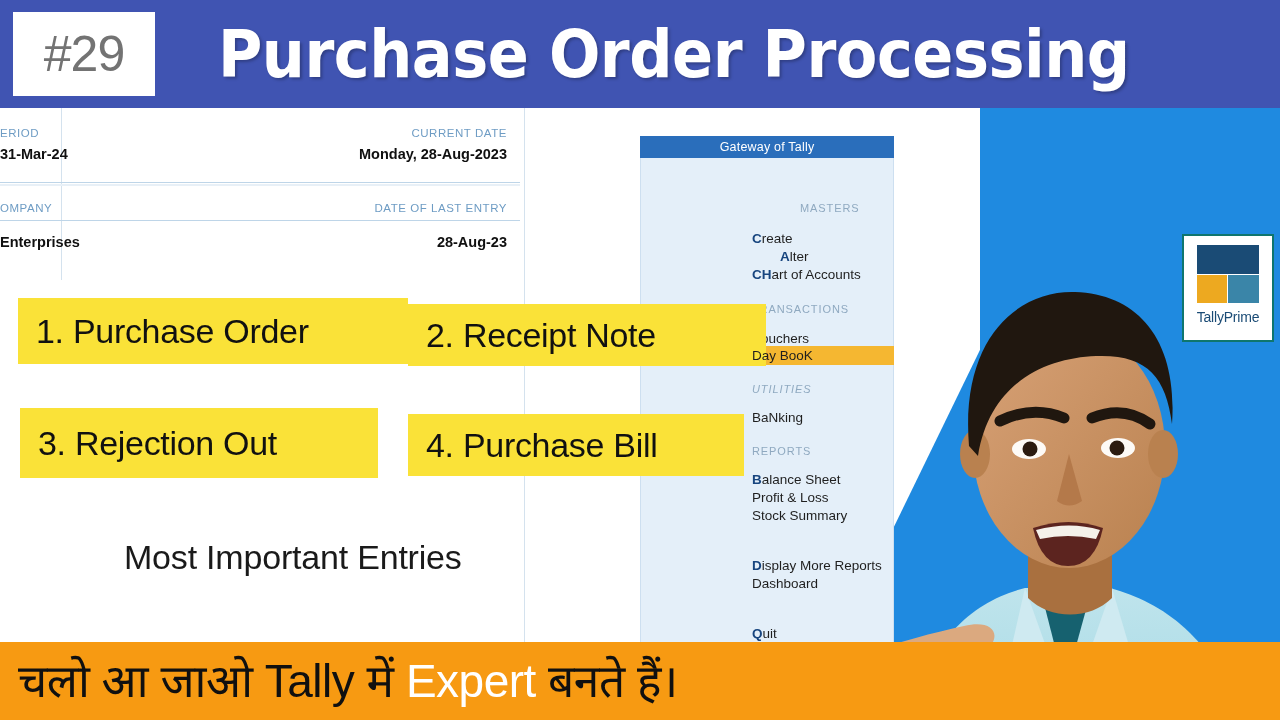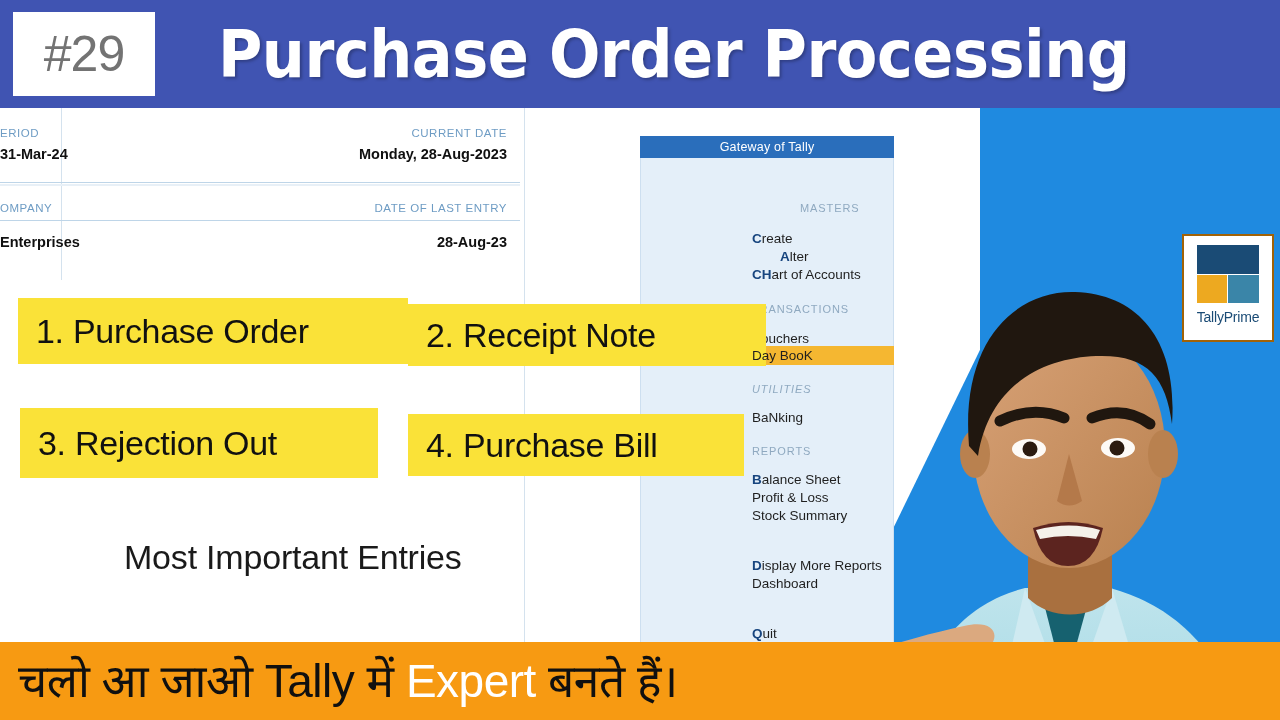--- a/index.html
+++ b/index.html
@@ -98,21 +98,21 @@
     padding-left:18px;white-space:nowrap;letter-spacing:-0.3px;
   }
   .subtitle{
     position:absolute;font-size:34px;color:#1a1a1a;white-space:nowrap;
     letter-spacing:-0.2px;
   }
 
   
   .tp-logo{
     position:absolute;left:1182px;top:126px;width:92px;height:108px;
-    background:#ffffff;border:2px solid #a16207;
+    background:#ffffff;border:2px solid #0f766e;
     display:flex;flex-direction:column;align-items:center;justify-content:flex-start;
     padding-top:9px;box-sizing:border-box;
   }
   .tp-mark{width:62px;height:58px;position:relative;}
   .tp-top{position:absolute;left:0;top:0;width:62px;height:29px;background:#1a4b75;}
   .tp-bl{position:absolute;left:0;top:30px;width:30px;height:28px;background:#eda920;}
   .tp-br{position:absolute;left:31px;top:30px;width:31px;height:28px;background:#3a85a8;}
   .tp-name{margin-top:6px;font-size:14px;color:#1a4b75;font-weight:400;letter-spacing:-.2px;}
 
   

